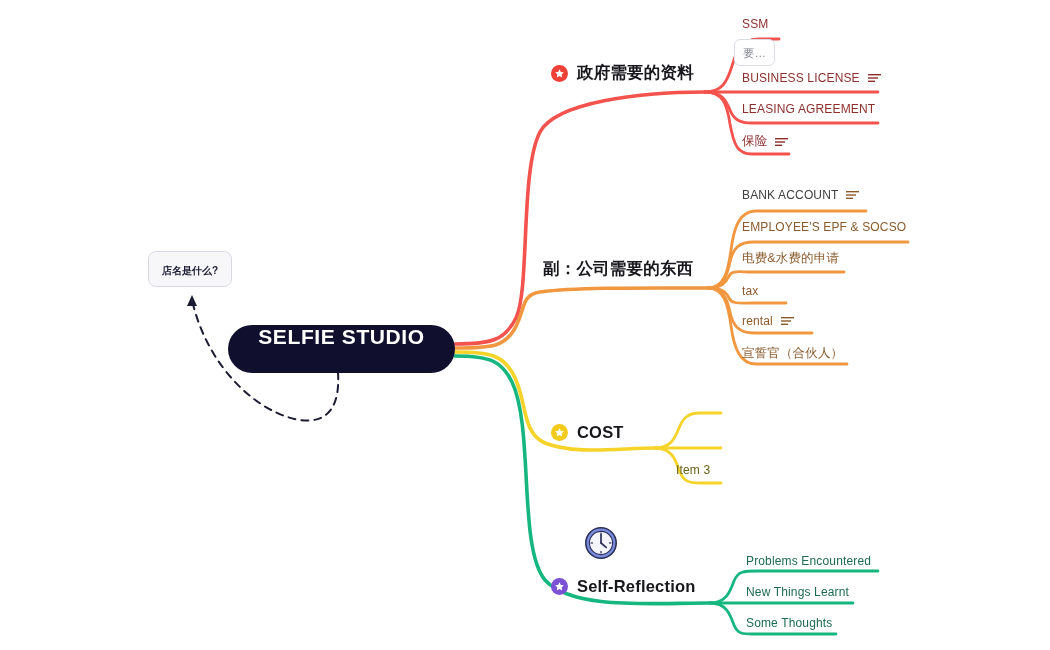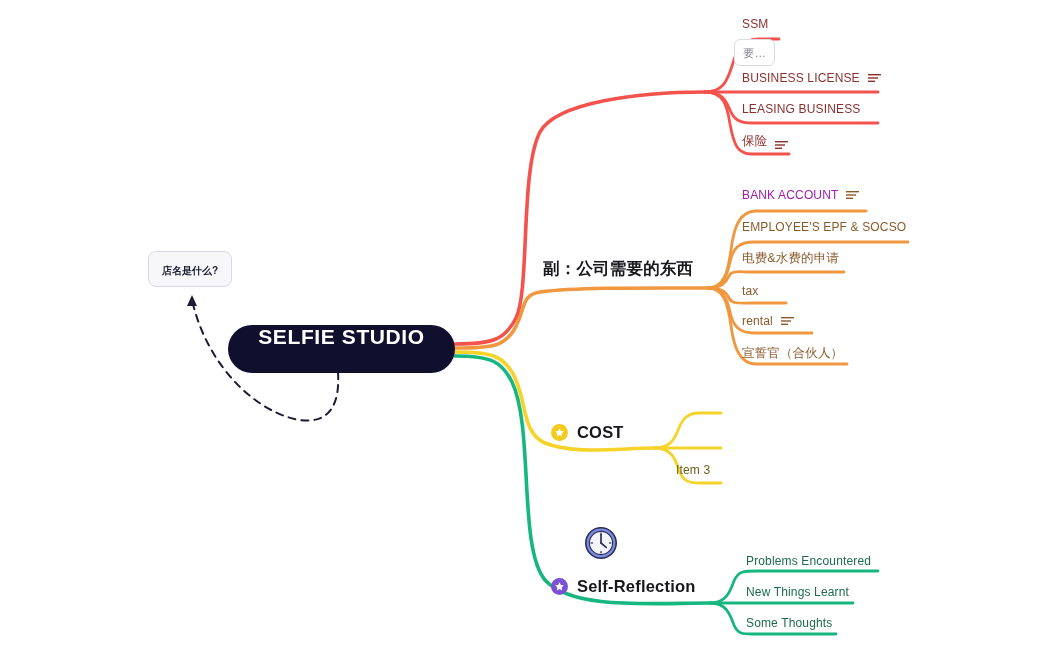--- a/index.html
+++ b/index.html
@@ -168,57 +168,65 @@
   </svg>
 
   <div class="root-node">
     <span class="root-label">SELFIE STUDIO</span>
   </div>
 
   <div class="note">
     <span class="note-text">店名是什么?</span>
   </div>
 
+  <div class="topic" style="left:551px; top:62px;">
+    <span class="star-badge" style="background:#ef4136;">
+      <svg width="11" height="11" viewBox="0 0 24 24">
+        <path fill="#ffffff" d="M12 2.6l2.9 5.9 6.5.95-4.7 4.6 1.1 6.45L12 17.45 6.2 20.5l1.1-6.45-4.7-4.6 6.5-.95z"></path>
+      </svg>
+    </span>
+    <span class="topic-text">政府需要的资料</span>
+  </div>
 
   <div class="leaf" style="left:742px; top:17px;">
     <span class="leaf-text" style="color:#8c2f2c;">SSM</span>
   </div>
 
   <div class="collapsed-node">
     <span class="collapsed-text">要…</span>
   </div>
 
   <div class="leaf" style="left:742px; top:71px;">
     <span class="leaf-text" style="color:#8c2f2c;">BUSINESS LICENSE</span>
     <svg class="lines-icon" width="13" height="10" viewBox="0 0 13 10">
       <rect x="0" y="1" width="13" height="1.4" fill="#8c2f2c"></rect>
       <rect x="0" y="4.3" width="10" height="1.4" fill="#8c2f2c"></rect>
       <rect x="0" y="7.6" width="7" height="1.4" fill="#8c2f2c"></rect>
     </svg>
   </div>
 
   <div class="leaf" style="left:742px; top:102px;">
-    <span class="leaf-text" style="color:#8c2f2c;">LEASING BUSINESS</span>
-  </div>
-
-  <div class="leaf cjk" style="left:742px; top:133px;align-items:flex-end;">
+    <span class="leaf-text" style="color:#8c2f2c;">LEASING AGREEMENT</span>
+  </div>
+
+  <div class="leaf cjk" style="left:742px; top:133px;">
     <span class="leaf-text" style="color:#8c2f2c;">保险</span>
     <svg class="lines-icon" width="13" height="10" viewBox="0 0 13 10">
       <rect x="0" y="1" width="13" height="1.4" fill="#8c2f2c"></rect>
       <rect x="0" y="4.3" width="10" height="1.4" fill="#8c2f2c"></rect>
       <rect x="0" y="7.6" width="7" height="1.4" fill="#8c2f2c"></rect>
     </svg>
   </div>
 
   <div class="topic" style="left:543px; top:258px;">
     <span class="topic-text">副：公司需要的东西</span>
   </div>
 
   <div class="leaf" style="left:742px; top:188px;">
-    <span class="leaf-text" style="color:#a21caf;">BANK ACCOUNT</span>
+    <span class="leaf-text" style="color:#404040;">BANK ACCOUNT</span>
     <svg class="lines-icon" width="13" height="10" viewBox="0 0 13 10">
       <rect x="0" y="1" width="13" height="1.4" fill="#8a5a2b"></rect>
       <rect x="0" y="4.3" width="10" height="1.4" fill="#8a5a2b"></rect>
       <rect x="0" y="7.6" width="7" height="1.4" fill="#8a5a2b"></rect>
     </svg>
   </div>
 
   <div class="leaf" style="left:742px; top:220px;">
     <span class="leaf-text" style="color:#8a5a2b;text-align:center;">EMPLOYEE'S EPF &amp; SOCSO</span>
   </div>

